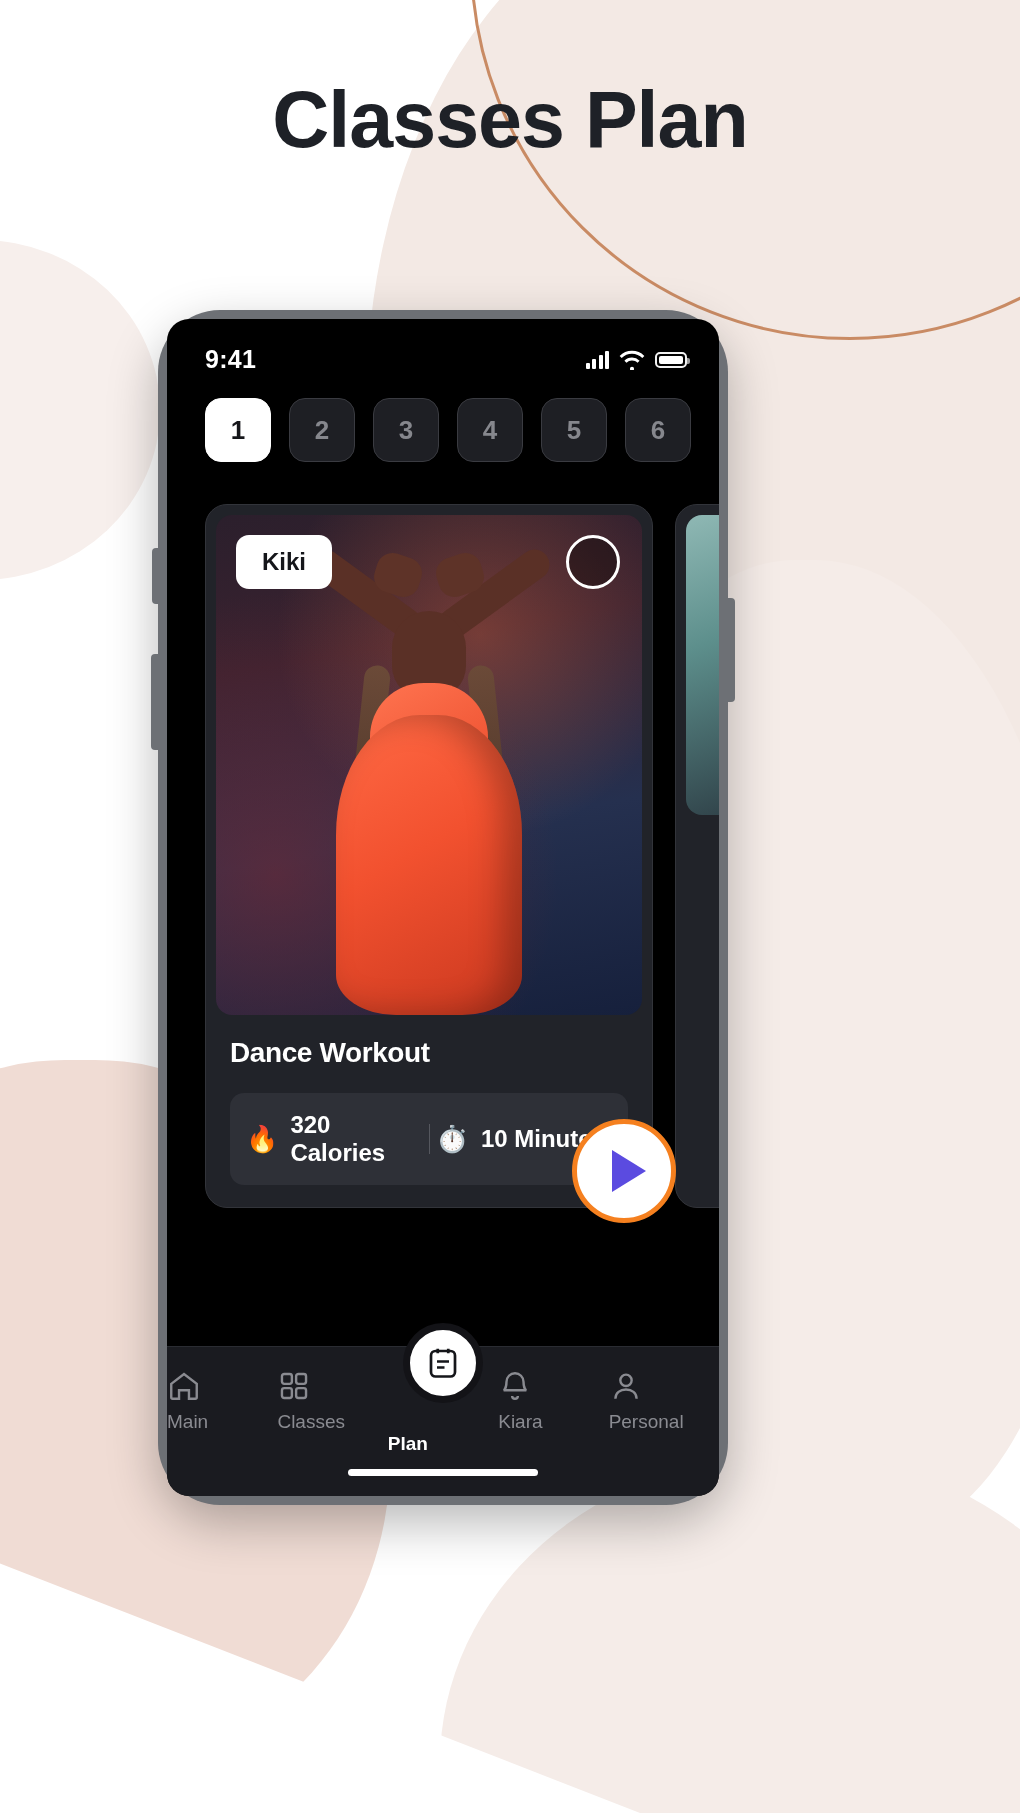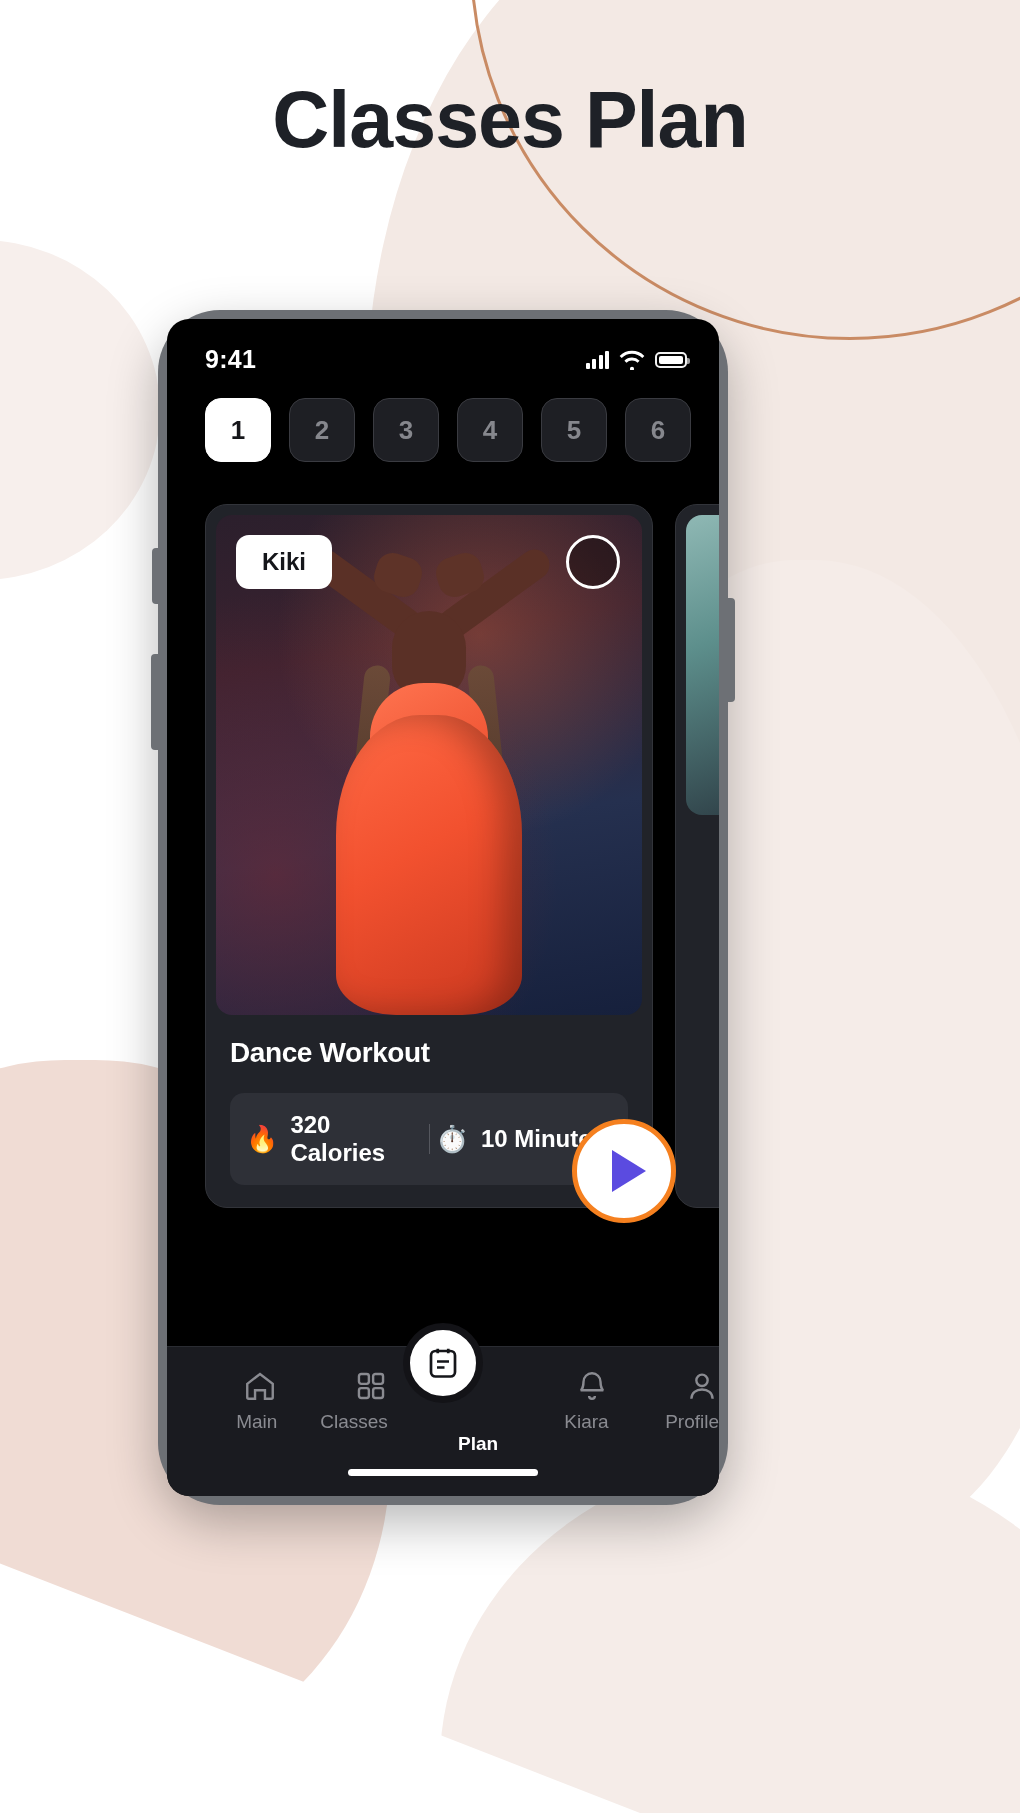--- a/index.html
+++ b/index.html
@@ -347,21 +347,21 @@
     position: absolute;
     left: 0; right: 0; bottom: 0;
     height: 150px;
     background: #1a1b20;
     border-top: 1px solid #2a2c32;
     display: flex; align-items: flex-start;
     padding-top: 22px;
   }
   .tab {
     flex: 1;
-    display: flex; flex-direction: column; align-items: flex-end; gap: 8px;
+    display: flex; flex-direction: column; align-items: flex-start; gap: 8px;
     color: #8a8b91;
     font-size: 19px;
   }
   .tab.active { color: #ffffff; font-weight: 700; }
   .tab-ico { width: 34px; height: 34px; display: block; }
   .tab-plan-wrap { position: relative; }
   .plan-fab {
     position: absolute;
     left: 50%; top: -46px; transform: translateX(-50%);
     width: 80px; height: 80px;
@@ -526,21 +526,21 @@
             <path d="M10 19a2 2 0 0 0 4 0"></path>
           </svg>
           <span>Kiara</span>
         </div>
 
         <div class="tab">
           <svg class="tab-ico" viewBox="0 0 24 24" fill="none" stroke="currentColor" stroke-width="1.7">
             <circle cx="12" cy="8" r="4"></circle>
             <path d="M4.5 21c0-4.2 3.4-6.5 7.5-6.5s7.5 2.3 7.5 6.5"></path>
           </svg>
-          <span>Profile</span>
+          <span>Personal</span>
         </div>
 
         <div class="home-indicator"></div>
       </div>
 
     </div>
   </div>
 </div>
 
 </body></html>

